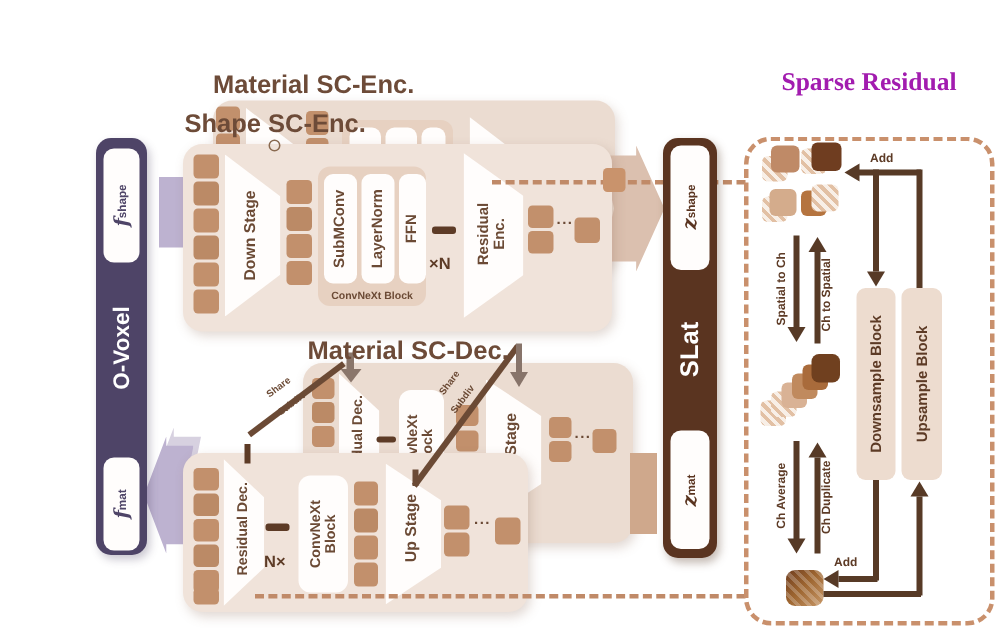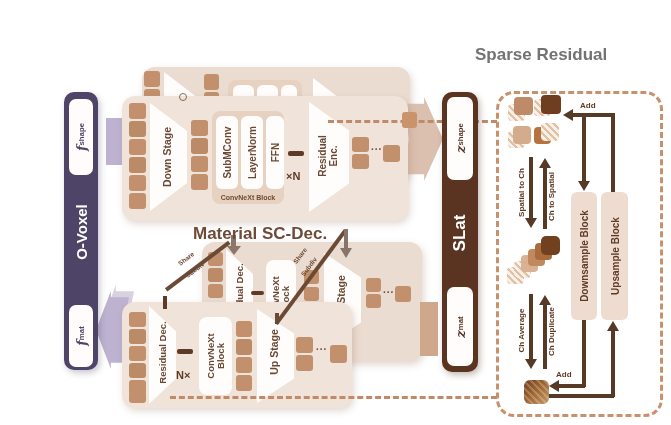--- a/index.html
+++ b/index.html
@@ -193,23 +193,25 @@
     <span class="mathit">z</span>
       <span class="sup">shape</span>
   </div>
   <div class="vlabel" style="left:430px;top:224px;width:60px;height:18px;font-size:17px;color:#fff;z-index:7;">SLat</div>
   <div class="wbox" style="left:447px;top:287px;width:26px;height:79px;border-radius:7px;z-index:7;"></div>
   <div class="vlabel" style="left:430px;top:320px;width:60px;height:14px;font-size:13px;color:#5a3420;z-index:7;">
     <span class="mathit">z</span>
       <span class="sup">mat</span>
   </div>
 
+  <div class="title" style="left:142px;top:47px;">Material SC-Enc.</div>
+  <div class="title" style="left:123px;top:73px;">Shape SC-Enc.</div>
   <div class="abs" style="left:179px;top:93px;width:6px;height:6px;border:1.5px solid #8a6a50;border-radius:50%;z-index:9;"></div>
-  <div class="title" style="left:193px;top:224px;">Material SC-Dec.</div>
-  <div class="title" style="left:475px;top:45px;color:#737373;">Sparse Residual</div>
+  <div class="title" style="left:205px;top:224px;">Material SC-Dec.</div>
+  <div class="title" style="left:521px;top:45px;color:#a21caf;font-family:Liberation Serif, serif;">Sparse Residual</div>
 
   <div class="abs" style="left:496px;top:91px;width:161px;height:320px;border:3px dashed #c9906c;border-radius:18px;z-index:5;"></div>
 
   <div class="hatch" style="left:508px;top:104px;width:17px;height:17px;z-index:6;"></div>
   <div class="sq" style="left:514px;top:97px;width:19px;height:18px;border-radius:4px;background:#bf8a67;z-index:6;"></div>
   <div class="hatch" style="left:534px;top:99px;width:17px;height:17px;z-index:6;"></div>
   <div class="sq" style="left:541px;top:95px;width:20px;height:19px;border-radius:4px;background:#6f3d20;z-index:6;"></div>
   <div class="hatch" style="left:508px;top:131px;width:17px;height:17px;z-index:6;"></div>
   <div class="sq" style="left:513px;top:126px;width:18px;height:18px;border-radius:4px;background:#d4ac8c;z-index:6;"></div>
   <div class="sq" style="left:534px;top:127px;width:17px;height:17px;border-radius:4px;background:#b5743f;z-index:6;"></div>

